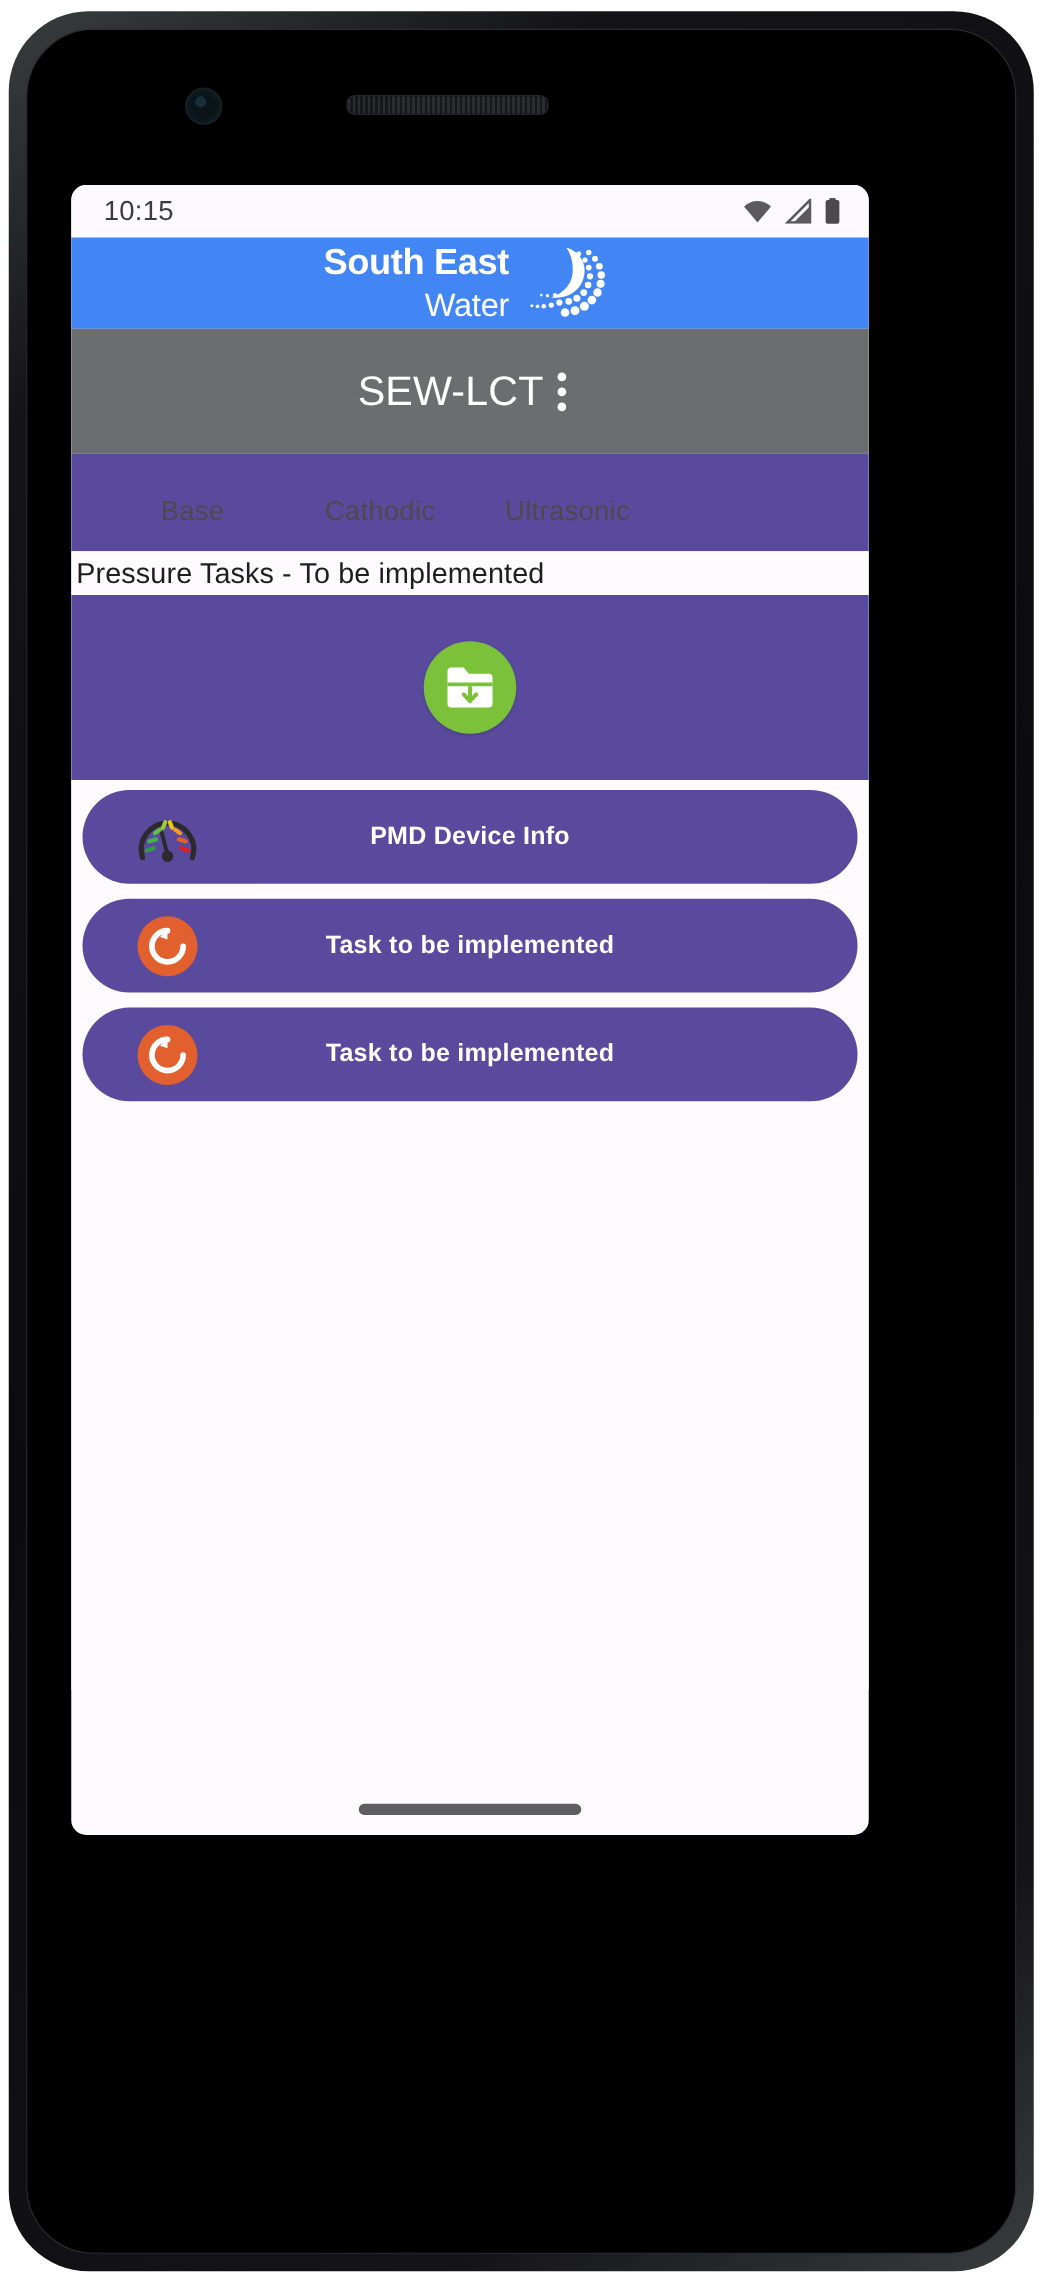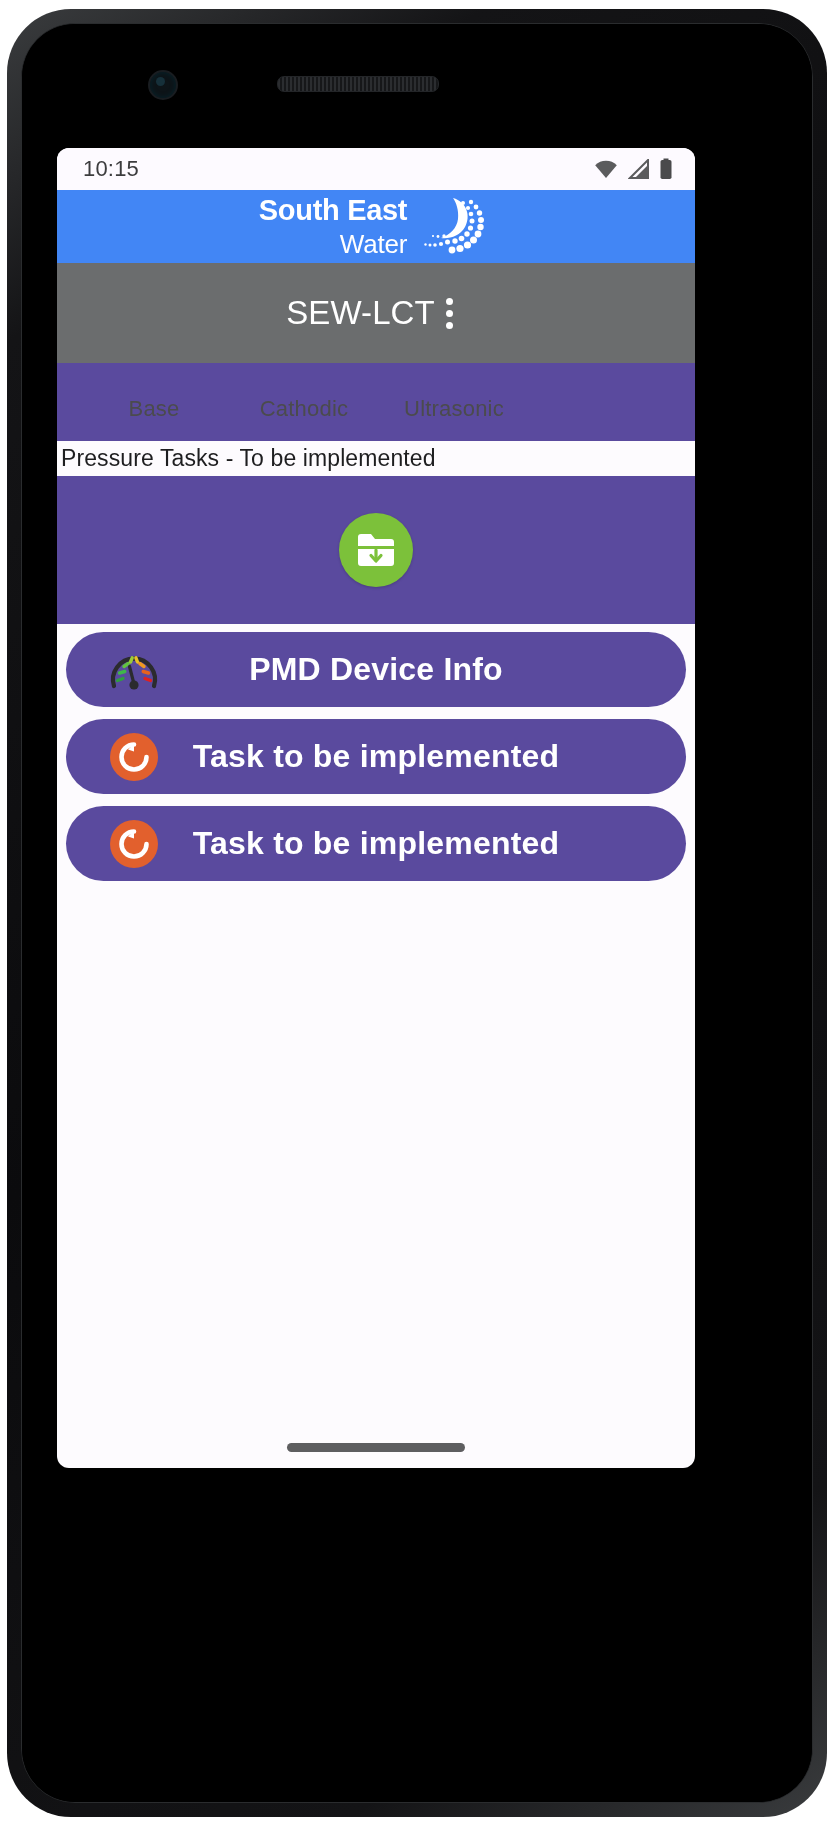--- a/index.html
+++ b/index.html
@@ -277,21 +277,21 @@
     width: 52px;
     height: 52px;
     display: flex;
     align-items: center;
     justify-content: center;
   }
   .action-icon svg { display: block; }
   .action-label {
     width: 100%;
     text-align: center;
-    font-size: 32px;
+    font-size: 20px;
     font-weight: bold;
     color: #ffffff;
     letter-spacing: 0.2px;
   }
 
   
   .gesture-bar {
     position: absolute;
     left: 0;
     bottom: 16px;

